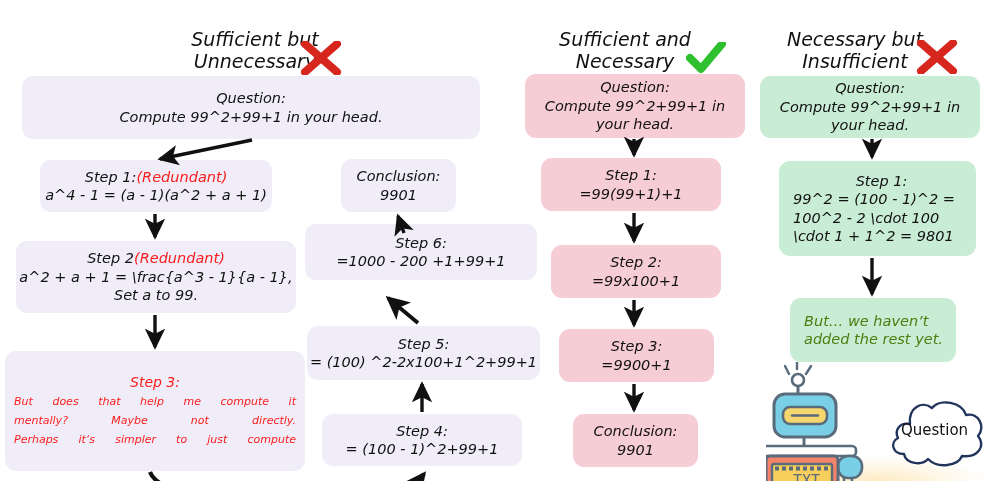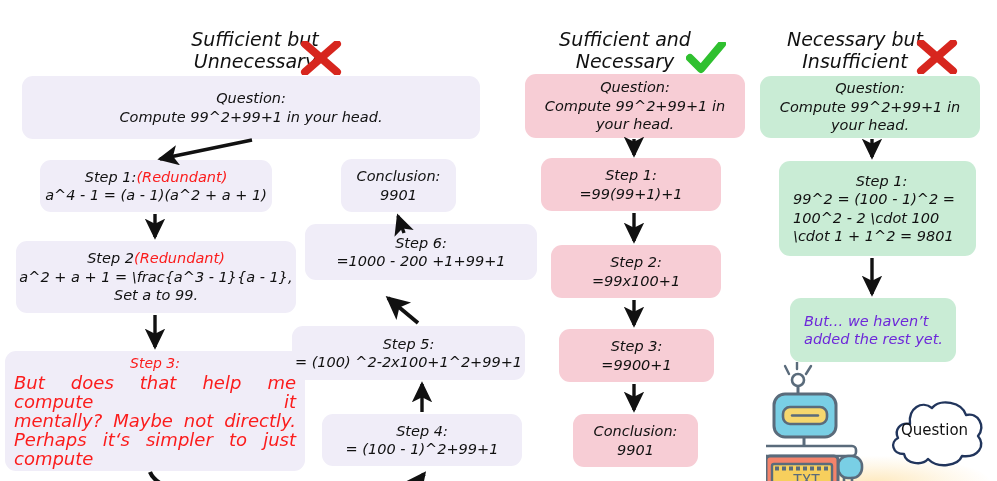--- a/index.html
+++ b/index.html
@@ -22,25 +22,25 @@
     position:absolute;border-radius:11px;
     display:flex;flex-direction:column;align-items:center;justify-content:center;
     font-style:italic;font-size:14.5px;line-height:18.5px;color:#111111;
     text-align:center;box-sizing:border-box;padding:4px 6px;
   }
   .box .ln{display:block;white-space:nowrap;}
   .purple{background:#f0edf8;}
   .pink{background:#f7cdd5;}
   .green{background:#c9ecd5;}
   .red{color:#fb1c1c;}
-  .allred{color:#6d28d9;}
+  .allred{color:#4d7c0f;}
 
   .justified{
     text-align:justify;text-align-last:justify;
-    font-style:italic;font-size:18px;line-height:19px;color:#fb1c1c;
+    font-style:italic;font-size:11px;line-height:19px;color:#fb1c1c;
     width:100%;padding:0 9px;box-sizing:border-box;
   }
   .justified .last{text-align-last:left;}
   .s3head{width:100%;text-align:center;font-style:italic;font-size:14px;color:#fb1c1c;}
 
   .arrows{position:absolute;left:0;top:0;width:997px;height:481px;pointer-events:none;}
 
   .robot{position:absolute;}
   .cloud{position:absolute;}
   .cloudtext{
@@ -112,21 +112,21 @@
       <div>mentally?  Maybe  not  directly.</div>
       <div>Perhaps it‘s simpler to just compute</div>
     </div>
   </div>
 
   <div class="box purple" style="left:322px;top:388px;width:200px;height:52px;font-style:italic;">
     <span class="ln">Step 4:</span>
     <span class="ln">= (100 - 1)^2+99+1</span>
   </div>
 
-  <div class="box purple" style="left:292px;top:300px;width:233px;height:54px;">
+  <div class="box purple" style="left:307px;top:300px;width:233px;height:54px;">
     <span class="ln">Step 5:</span>
     <span class="ln">= (100) ^2-2x100+1^2+99+1</span>
   </div>
 
   <div class="box purple" style="left:305px;top:198px;width:232px;height:56px;">
     <span class="ln">Step 6:</span>
     <span class="ln">=1000 - 200 +1+99+1</span>
   </div>
 
   <div class="box purple" style="left:341px;top:133px;width:115px;height:53px;">

